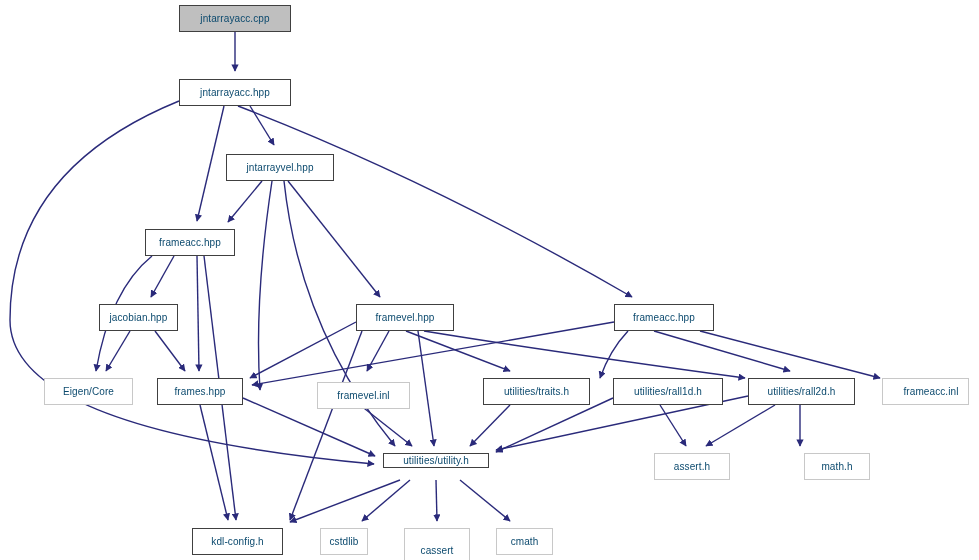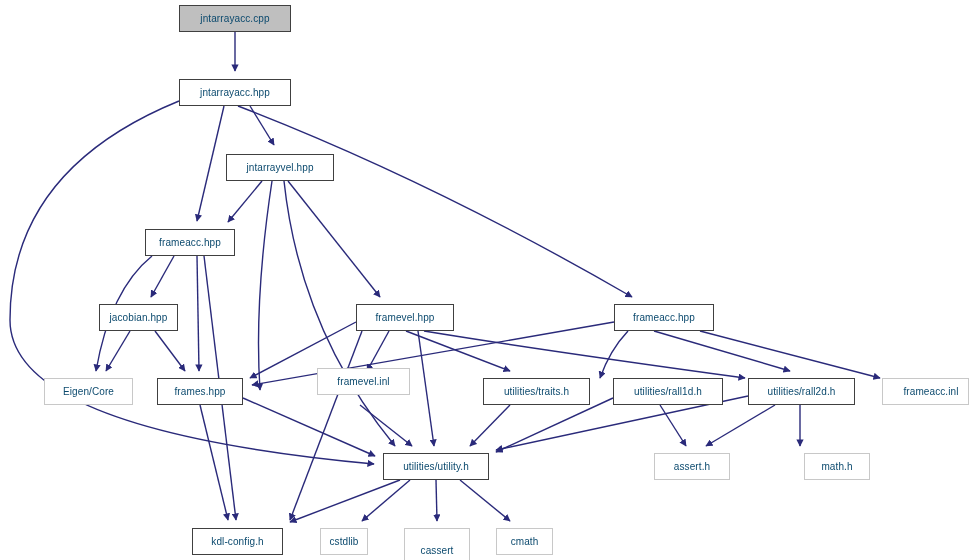--- a/index.html
+++ b/index.html
@@ -86,36 +86,36 @@
       </div>
       <div class="node solid" style="left: 614px; top: 304px; width: 100px; height: 27px;">
         <span>frameacc.hpp</span>
       </div>
       <div class="node light" style="left: 44px; top: 378px; width: 89px; height: 27px;">
         <span>Eigen/Core</span>
       </div>
       <div class="node solid" style="left: 157px; top: 378px; width: 86px; height: 27px;">
         <span>frames.hpp</span>
       </div>
-      <div class="node light" style="left: 317px; top: 368px; width: 93px; height: 27px;">
+      <div class="node light" style="left: 317px; top: 382px; width: 93px; height: 27px;">
         <span>framevel.inl</span>
       </div>
       <div class="node solid" style="left: 483px; top: 378px; width: 107px; height: 27px;">
         <span>utilities/traits.h</span>
       </div>
       <div class="node solid" style="left: 613px; top: 378px; width: 110px; height: 27px;">
         <span>utilities/rall1d.h</span>
       </div>
       <div class="node solid" style="left: 748px; top: 378px; width: 107px; height: 27px;">
         <span>utilities/rall2d.h</span>
       </div>
       <div class="node light" style="left: 882px; top: 378px; width: 87px; height: 27px; padding-left: 11px;">
         <span>frameacc.inl</span>
       </div>
-      <div class="node solid" style="left: 383px; top: 453px; width: 106px; height: 27px;">
+      <div class="node solid" style="left: 383px; top: 453px; width: 106px; height: 15px;">
         <span>utilities/utility.h</span>
       </div>
       <div class="node light" style="left: 654px; top: 453px; width: 76px; height: 27px;">
         <span>assert.h</span>
       </div>
       <div class="node light" style="left: 768px; top: 453px; width: 66px; height: 27px; margin-left: 36px;">
         <span>math.h</span>
       </div>
       <div class="node solid" style="left: 192px; top: 528px; width: 91px; height: 27px;">
         <span>kdl-config.h</span>

